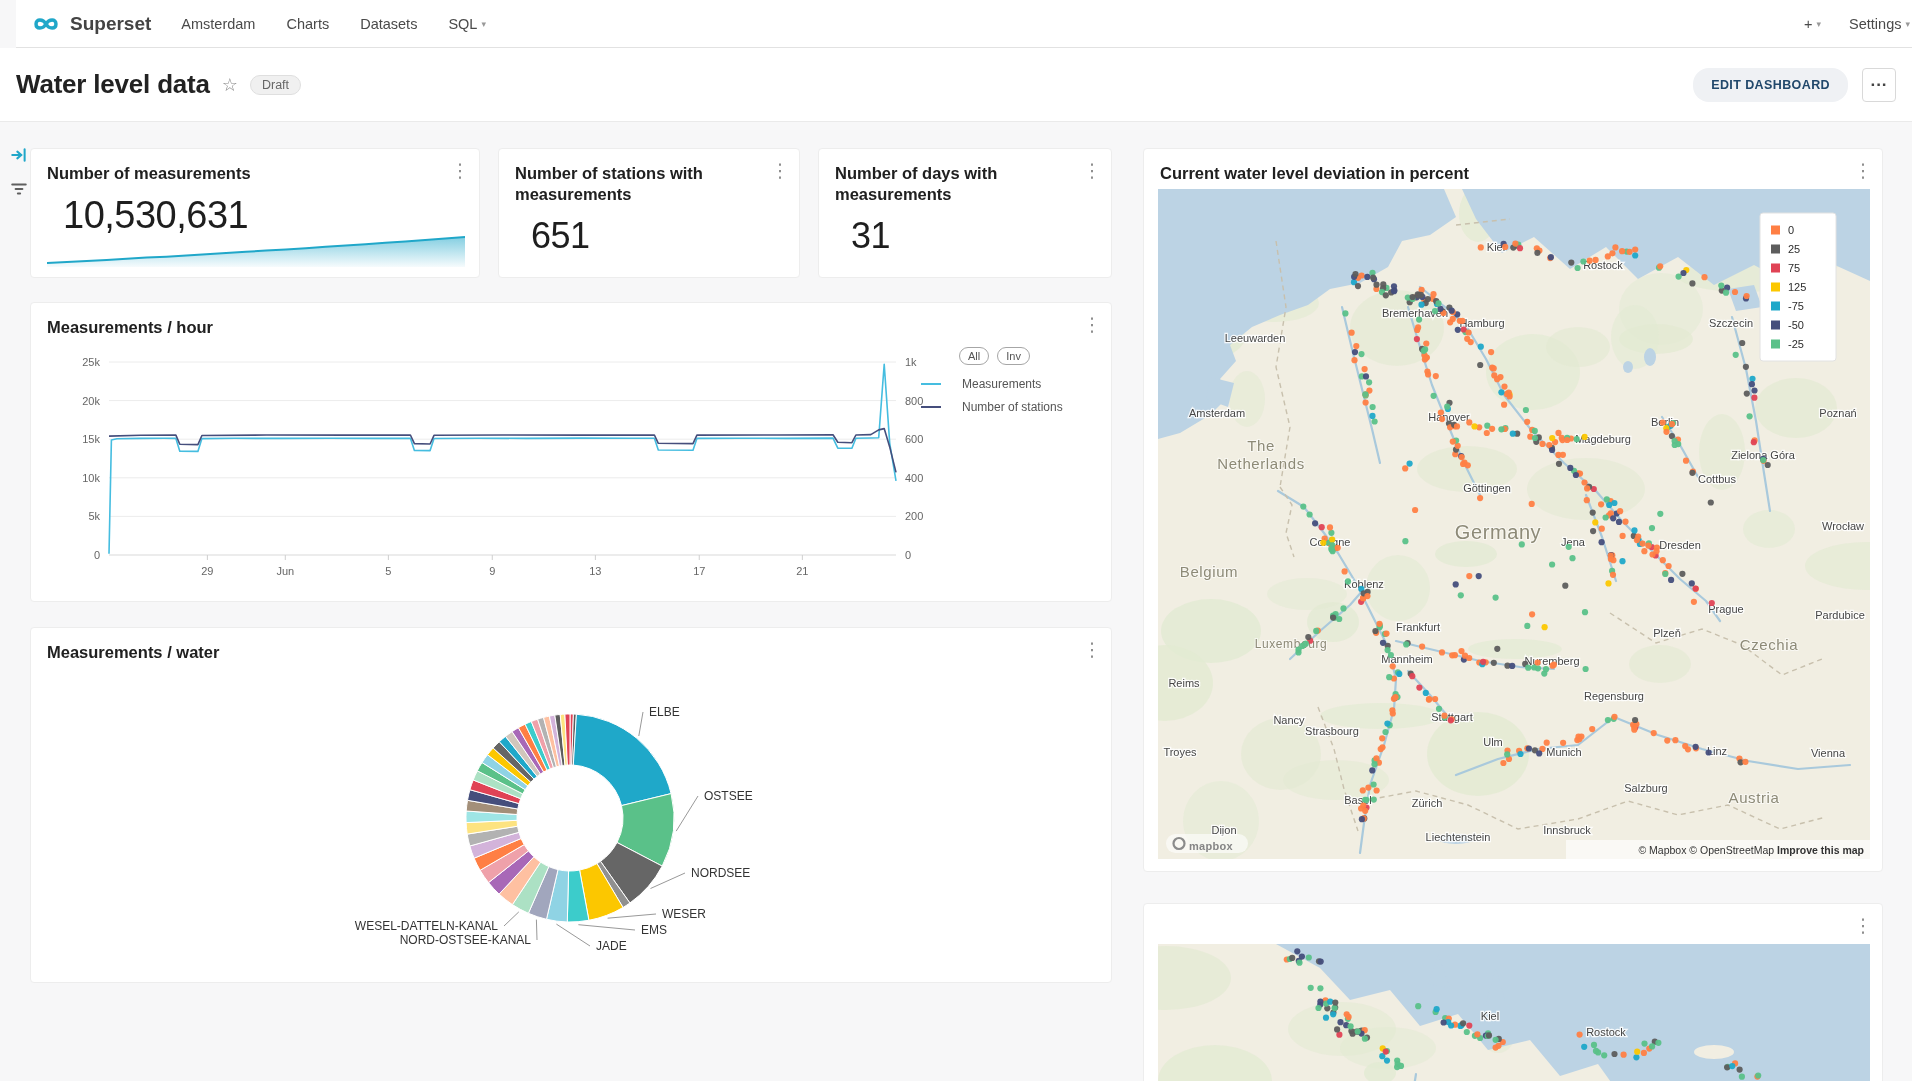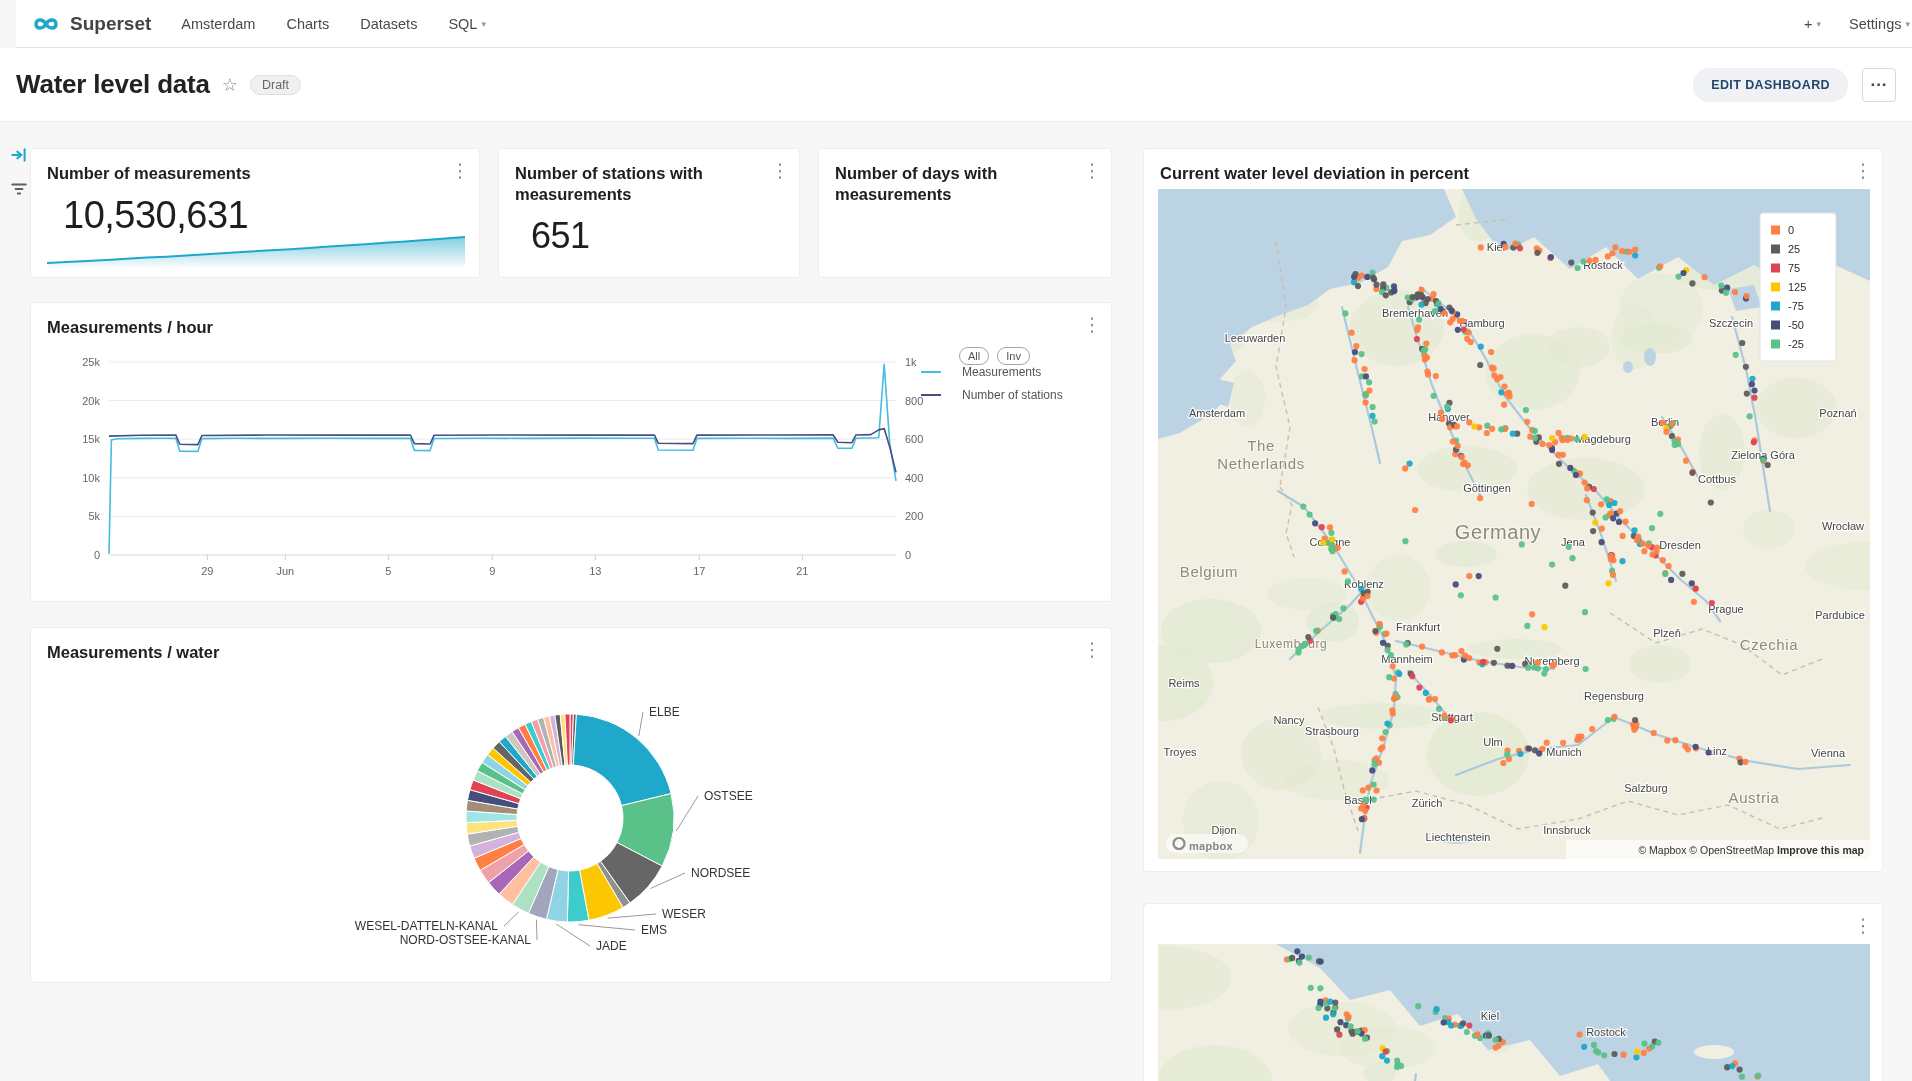--- a/index.html
+++ b/index.html
@@ -22,21 +22,21 @@
 .filter-rail svg{cursor:pointer}
 .card{position:absolute;background:#fff;border:1px solid #EDEDED;border-radius:4px}
 .card-title{font-size:16.5px;font-weight:700;color:#202020;margin:14px 16px 0 16px;line-height:21px}
 .kpi .card-title{max-width:240px}
 .kebab{position:absolute;top:10px;right:6px;width:26px;text-align:center;color:#8d8d8d;font-size:19px;cursor:pointer}
 .big-number{font-size:36px;color:#1e1e1e;letter-spacing:-0.5px;margin:10px 16px 0 32px}
 .spark{position:absolute;left:16px;right:16px;bottom:10px;height:38px}
 #line-card svg.chart{position:absolute;left:0;top:0}
 .ax{font-size:11px;fill:#666}
 .line-legend{position:absolute;left:890px;top:44px;width:185px}
-.pill-row{display:flex;gap:8px;margin-left:38px;}
+.pill-row{display:flex;gap:8px;margin-left:38px;margin-bottom:12px}
 .pill{border:1px solid #A6A6A6;border-radius:9px;padding:0 8px;font-size:11px;line-height:16px;color:#555;cursor:pointer;background:#fff}
 .lentry{display:flex;align-items:center;gap:21px;margin-bottom:9px;font-size:12px;color:#555;cursor:pointer}
 .lswatch{width:20px;height:0;border-top:2px solid #000}
 .donut-label{font-size:12px;fill:#333}
 .map-wrap{position:absolute;left:14px;top:40px;overflow:hidden}
 .city-lab{font-size:11px;fill:#454545;paint-order:stroke;stroke:rgba(255,255,255,.85);stroke-width:2.5px}
 .country-lab{fill:#8D8A77;letter-spacing:.6px;paint-order:stroke;stroke:rgba(255,255,255,.6);stroke-width:2px}
 .leg-lab{font-size:11px;fill:#2d2d2d}
 .attr{font-size:10.5px;fill:#333}
 .mblogo{font-size:11px;font-weight:700;fill:#858585;letter-spacing:.3px}
@@ -107,20 +107,21 @@
 
 <div class="card kpi" id="kpi-1" style="left:498px;top:148px;width:302px;height:130px">
   <div class="card-title">Number of stations with measurements</div>
   <div class="kebab">⋮</div>
   <div class="big-number">651</div>
 </div>
 
 <div class="card kpi" id="kpi-2" style="left:818px;top:148px;width:294px;height:130px">
   <div class="card-title">Number of days with measurements</div>
   <div class="kebab">⋮</div>
+  <div class="big-number">31</div>
 </div>
 
 <div class="card" id="line-card" style="left:30px;top:302px;width:1082px;height:300px">
   <div class="card-title">Measurements / hour</div>
   <div class="kebab">⋮</div>
   <svg class="chart" id="line-svg" width="1082" height="300">
       <line x1="78" y1="252" x2="865" y2="252" stroke="#D9D9D9" stroke-width="1"></line>
       <text x="69" y="256" text-anchor="end" class="ax">0</text>
       <line x1="78" y1="213.4" x2="865" y2="213.4" stroke="#ECECEC" stroke-width="1"></line>
       <text x="69" y="217.4" text-anchor="end" class="ax">5k</text>

